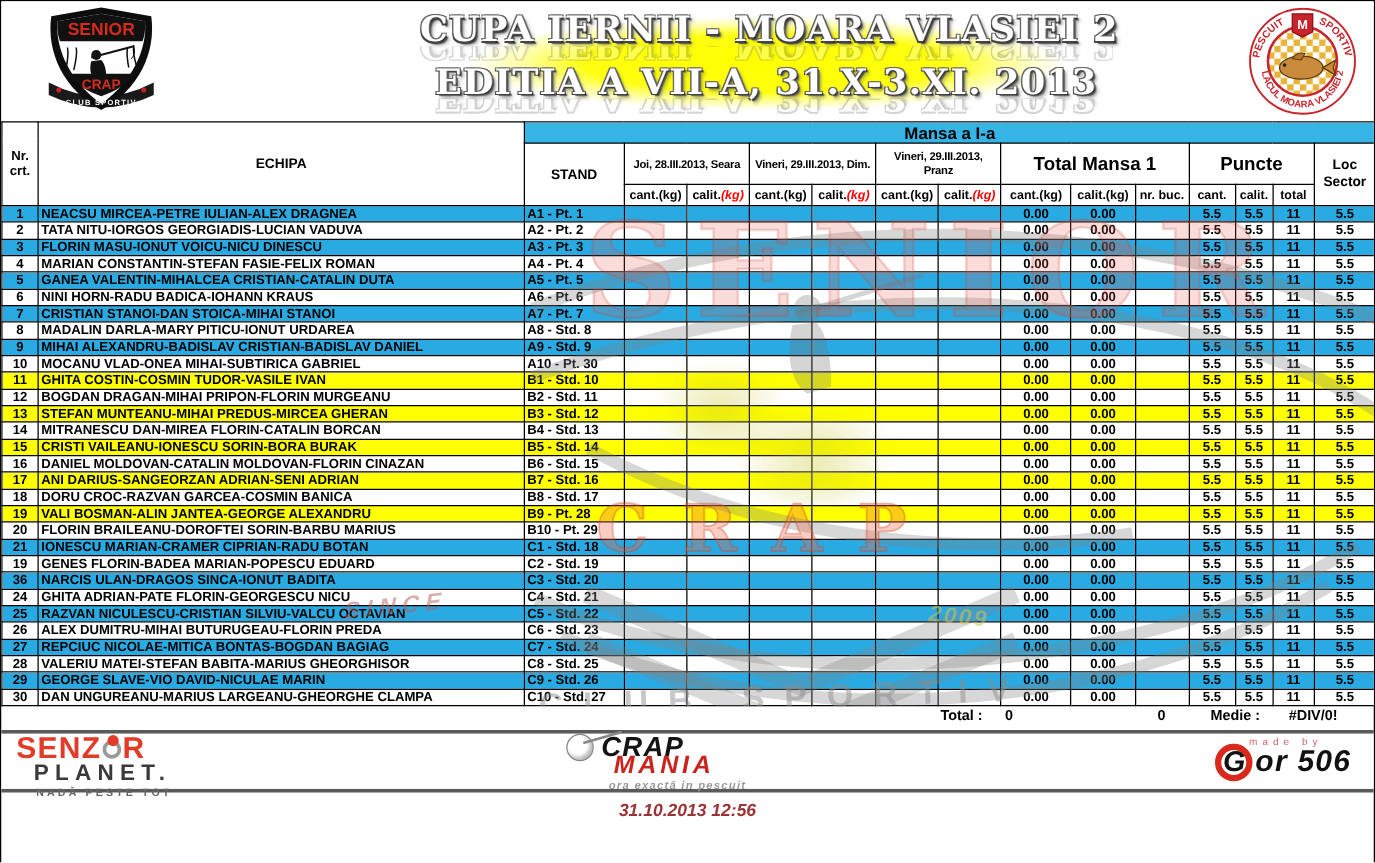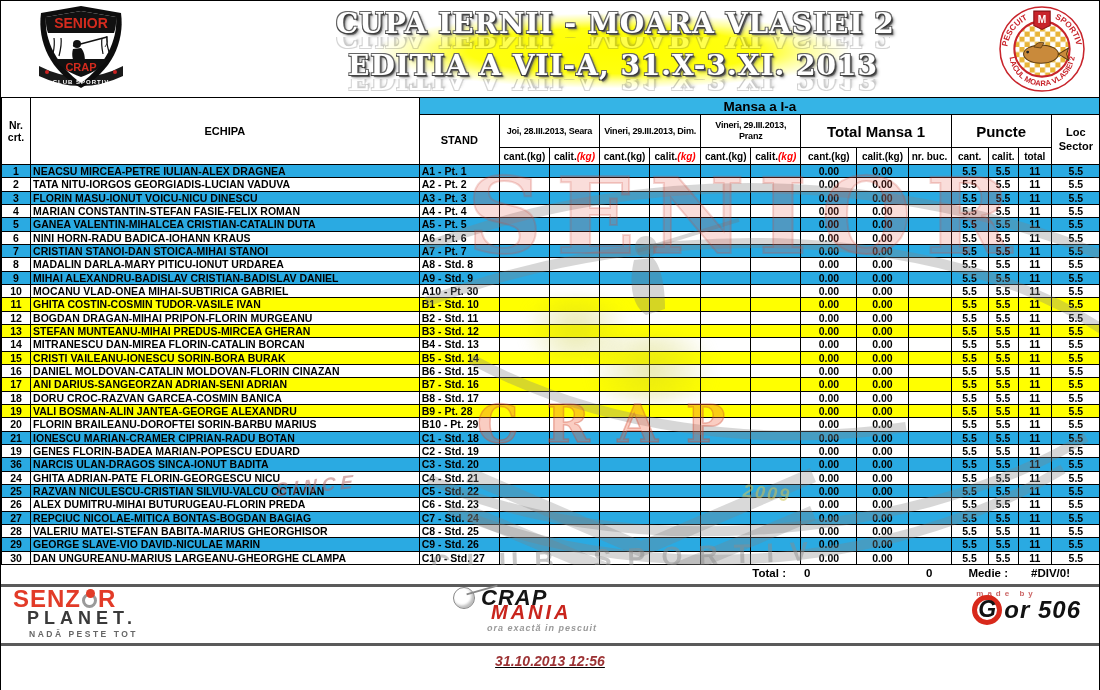--- a/index.html
+++ b/index.html
@@ -65,45 +65,45 @@
   .summary { position:relative; height:19px; font-weight:bold; }
   .summary span { position:absolute; top:2px; font-size:11.5px; }
   .s-notif { left:3px;margin-top:20px; }
   .s-totlabel { left:690px; width:95px; text-align:right; }
   .s-totval { left:803px; font-size:12.5px; }
   .s-bucval { left:925px; font-size:12px; }
   .s-medlabel { left:930px; width:77px; text-align:right; }
   .s-medval { left:1030px; font-size:12.5px; }
   .rule { height:3px; background:#5a5a5a; }
 
-  .sponsors { position:relative; height:56px; background:#fff; }
+  .sponsors { position:relative; height:44px; background:#fff; }
   .senzor { position:absolute; left:12px; top:0; }
   .senzor-line1 { font-size:24px; font-weight:900; color:#E23B28; letter-spacing:1px; line-height:1; }
   .senzor-o { display:inline-block; width:15px; height:15px; border:3px solid #9a9a9a; border-radius:50%; position:relative; top:1px; margin:0 1px; }
   .senzor-o::after { content:""; position:absolute; top:-7px; left:50%; margin-left:-4px; width:9px; height:9px; background:#E23B28; border-radius:50%; }
   .senzor-planet { font-size:18px; font-weight:bold; color:#3a3a3a; letter-spacing:5px; margin:-2px 0 0 14px; line-height:1; }
   .senzor-nada { font-size:8.5px; font-weight:bold; color:#666; letter-spacing:2.5px; margin:2px 0 0 16px; }
 
   .crapmania { position:absolute; left:452px; top:0; }
   .cm-row { display:flex; align-items:center; }
   .cm-ball { width:22px; height:22px; border-radius:50%; border:1px solid #888; margin-right:6px; position:relative;
     background:radial-gradient(circle at 35% 35%, #fff 50%, #ccc); box-shadow:inset -2px -2px 3px #bbb; }
   .cm-ball::after { content:""; position:absolute; right:-24px; top:1px; width:32px; height:2px; background:#888; transform:rotate(-16deg); }
   .cm-crap { font-size:22px; font-weight:900; font-style:italic; color:#141414; letter-spacing:1px; line-height:1; }
   .cm-mania { font-size:20px; font-weight:900; font-style:italic; color:#C9251D; letter-spacing:3px; margin:-7px 0 0 38px; line-height:1; }
   .cm-tag { font-size:9px; font-weight:bold; font-style:italic; color:#999; letter-spacing:1px; margin:1px 0 0 34px; }
 
   .gor { position:absolute; right:18px; top:2px; }
-  .gor-madeby { font-size:8px; font-weight:bold; color:#c66; letter-spacing:4px; margin-left:4px; }
+  .gor-madeby { font-size:8px; font-weight:normal; color:#c66; letter-spacing:4px; margin-left:4px;text-align:center; }
   .gor-row { display:flex; align-items:center; margin-top:-3px; }
   .gor-g { display:flex; align-items:center; justify-content:center; width:30px; height:30px; border:5px solid #D8291B;
     border-radius:50%; font-size:23px; font-weight:900; font-style:italic; color:#111; background:#fff; }
   .gor-rest { font-size:24px; font-weight:900; font-style:italic; color:#111; margin-left:2px; letter-spacing:1px; }
 
-  .stampbar { height:30px; text-align:center; padding-top:6px;text-decoration:underline; }
+  .stampbar { height:30px; text-align:center; padding-top:6px; }
   .stamp { font-size:14px; font-weight:bold; font-style:italic; color:#9C3234; }
 </style>
 </head>
 <body>
 
 <div class="page">
 
   <div class="topbar">
     <svg class="logo-left" viewBox="0 0 96 90">
       <path d="M6,62 Q48,84 90,62 L90,72 Q48,92 6,72 Z" fill="#1a1a1a"></path>

